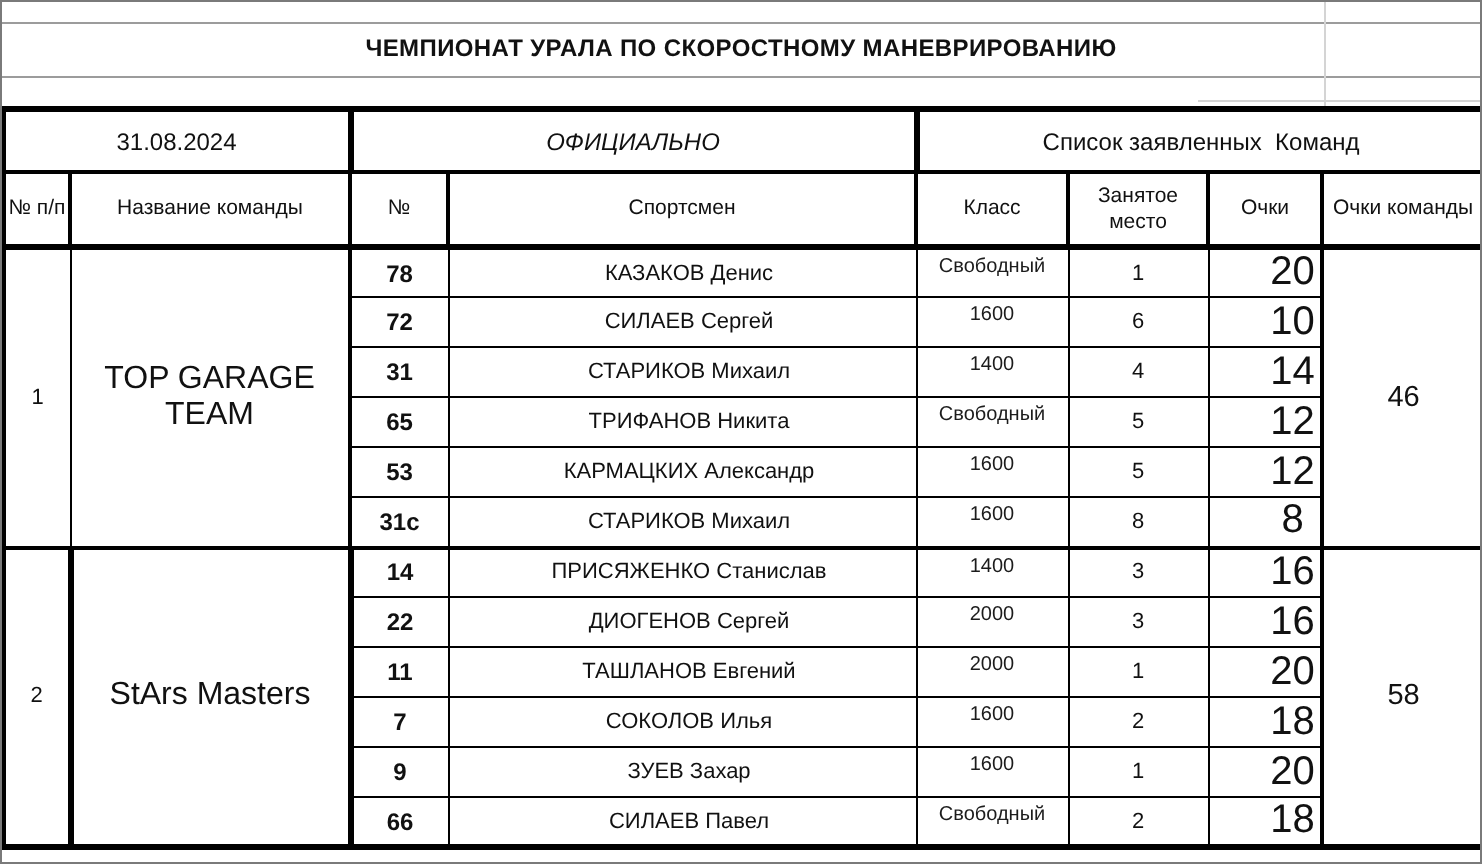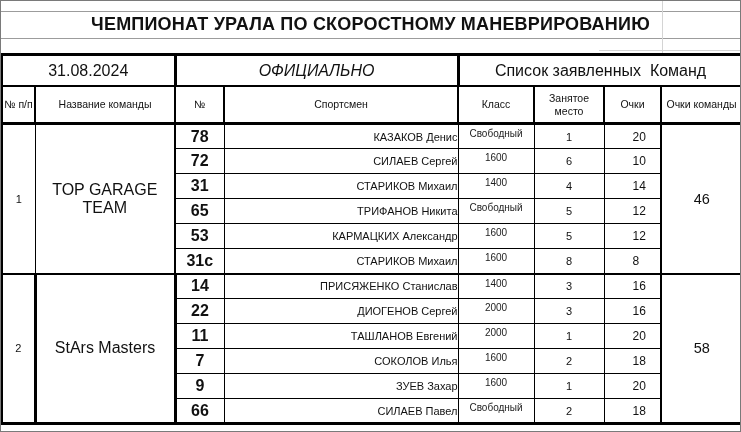--- a/index.html
+++ b/index.html
@@ -15,21 +15,21 @@
   }
   
   .topband{position:absolute;top:0;left:0;width:100%;height:52px;}
   .gl{position:absolute;background:#9c9c9c;}
   .gl-h{height:1px;left:0;width:100%;}
   .gl-v{width:1px;top:0;}
   .gl.faint{background:#d4d4d4;}
   .doc-title{
     position:absolute;top:10px;left:0;width:100%;height:27px;
     line-height:27px;text-align:center;
-    font-size:18px;font-weight:bold;letter-spacing:.2px;
+    font-size:12px;font-weight:bold;letter-spacing:.2px;
   }
   
   table.sheet{
     position:absolute;top:52px;left:0;
     width:740px;
     border-collapse:collapse;table-layout:fixed;
     border-left:2px solid #000;
     border-right:1px solid #000;
     border-bottom:3px solid #000;
   }
@@ -37,44 +37,44 @@
     border:1px solid #000;
     overflow:hidden;
     padding:0;
     vertical-align:middle;
   }
   
   tr.band td{
     height:29px;
     border-top:3px solid #000;
     border-bottom:2px solid #000;
-    text-align:center;font-size:16px;
+    text-align:center;font-size:12px;
   }
   td.band-date{border-right:3px solid #000;}
   td.band-official{font-style:italic;border-right:3px solid #000;font-size:12px;}
   td.band-list{font-weight:normal;font-size:12.5px;white-space:pre;}
   
   tr.cols td{
     height:35px;
     border:2px solid #000;
     border-bottom:3px solid #000;
     text-align:center;
     font-size:10.5px;
     white-space:normal;line-height:1.2;
     padding:0 1px;
   }
   
   td.c-idx{text-align:center;font-size:11px;}
   td.c-team{text-align:center;font-size:16px;border-right:2px solid #000;}
   td.c-team-thick{border:3px solid #000;}
-  td.c-num{text-align:center;font-weight:bold;font-size:16px;}
-  td.c-name{text-align:right;font-size:11px;padding-left:7px;white-space:nowrap;margin-left:39px;}
+  td.c-num{text-align:center;font-weight:bold;font-size:12px;}
+  td.c-name{text-align:center;font-size:11px;padding-left:7px;white-space:nowrap;margin-left:39px;}
   td.c-class{vertical-align:top;text-align:center;font-size:10px;padding-top:3px;color:#1c1c1c;}
   td.c-place{text-align:center;font-size:11px;}
-  td.c-pts{text-align:left;font-size:12px;padding-left:28px;}
+  td.c-pts{text-align:center;font-size:20px;padding-left:28px;}
   td.c-teampts{text-align:center;font-size:14.5px;border-left:2px solid #000;}
   tr.rider{height:25px;}
   tr.team-start td{border-top:2px solid #000;}
 </style>
 </head>
 <body>
 
 <div class="page">
 
   <div class="topband">

